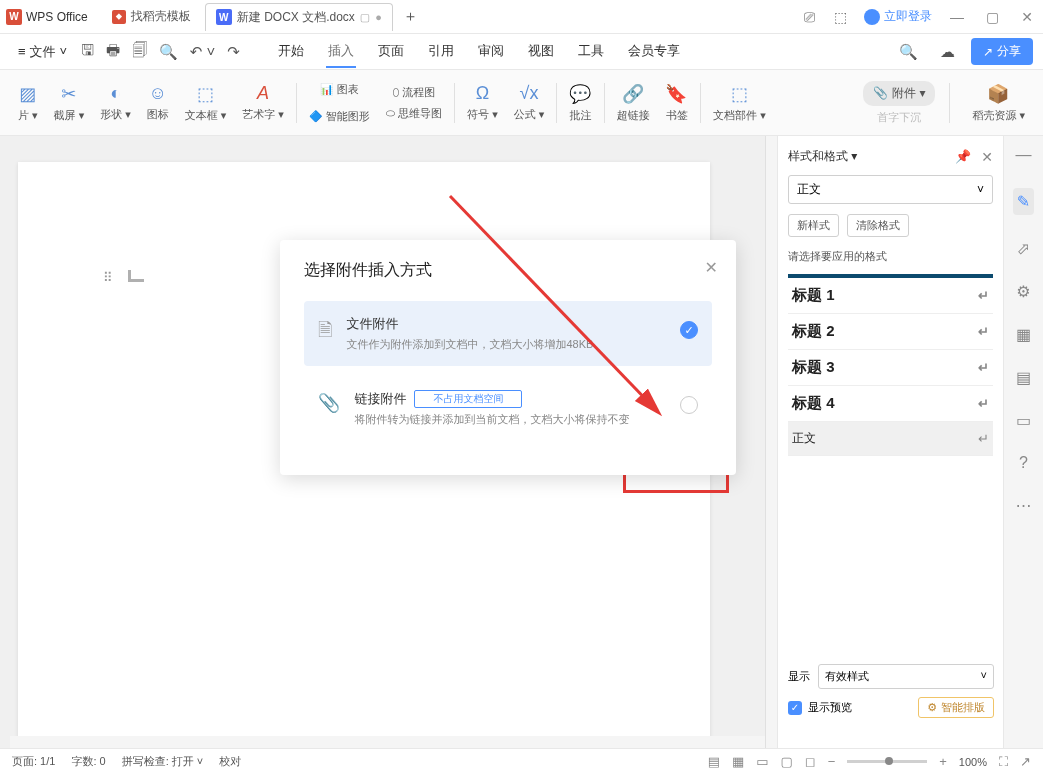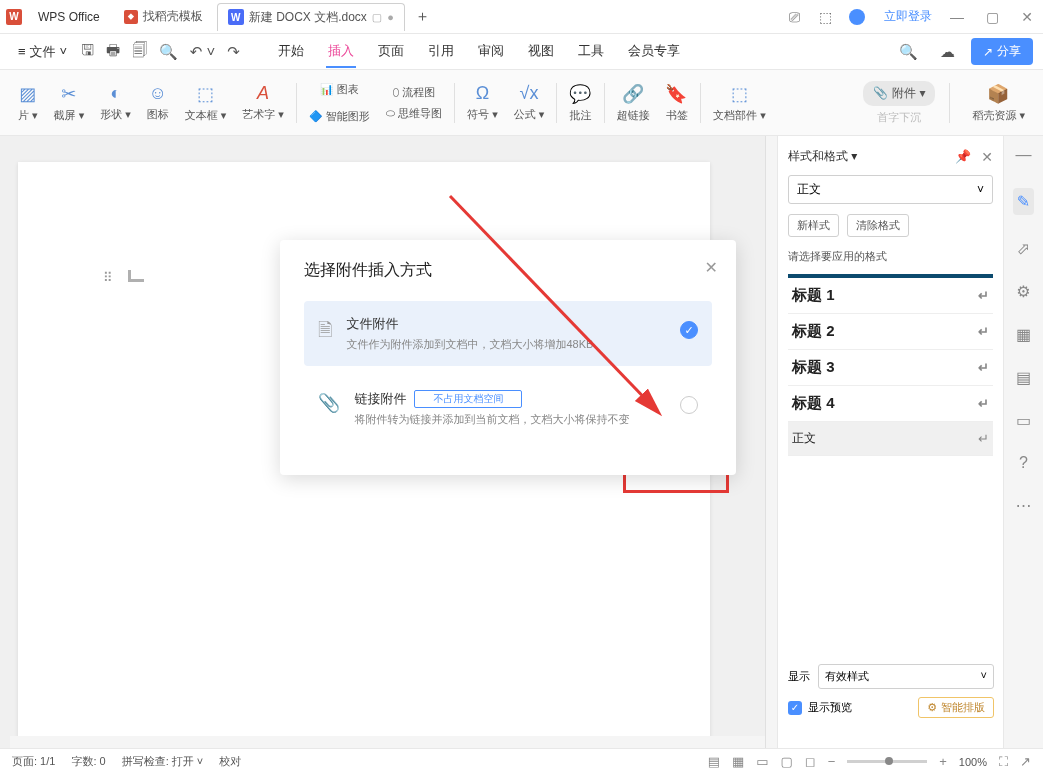--- a/index.html
+++ b/index.html
@@ -2,38 +2,38 @@
 <html><head>
 <meta charset="utf-8">
 <style>
 * { margin: 0; padding: 0; box-sizing: border-box; font-family: "Microsoft YaHei", sans-serif; }
 body { width: 1043px; height: 774px; background: #f5f5f5; overflow: hidden; position: relative; }
 
 
 .titlebar { height: 34px; background: #fff; display: flex; align-items: center; padding: 0 6px; border-bottom: 1px solid #e8e8e8; }
 .titlebar-left { display: flex; align-items: center; gap: 4px; }
 .wps-logo { width: 16px; height: 16px; background: #d94f3a; border-radius: 2px; display: flex; align-items: center; justify-content: center; color: #fff; font-size: 10px; font-weight: bold; }
-.app-name { font-size: 12px; color: #333; margin-left: 12px; margin-right: 10px; }
+.app-name { font-size: 12px; color: #333; margin-left: 0; margin-right: 10px; }
 .tab { height: 28px; padding: 0 10px; display: flex; align-items: center; font-size: 12px; color: #555; cursor: pointer; border-radius: 4px 4px 0 0; gap: 5px; }
 .tab.active { background: #fff; border: 1px solid #d0d0d0; border-bottom: none; }
 .tab-icon-dk { width: 14px; height: 14px; background: #d94f3a; border-radius: 2px; color: #fff; font-size: 9px; display: flex; align-items: center; justify-content: center; }
 .tab-icon-w { width: 16px; height: 16px; background: #4a6cf7; border-radius: 2px; color: #fff; font-size: 10px; display: flex; align-items: center; justify-content: center; font-weight: bold; }
 .titlebar-right { margin-left: auto; display: flex; align-items: center; gap: 14px; }
 .tb-icon { width: 16px; height: 16px; color: #666; font-size: 14px; cursor: pointer; }
-.login-link { color: #4a8fff; font-size: 12px; display: flex; align-items: center; gap: 19px; text-align: right; }
+.login-link { color: #4a8fff; font-size: 12px; display: flex; align-items: center; gap: 4px; text-align: right; }
 .login-avatar { width: 16px; height: 16px; border-radius: 50%; background: #4a8fff; }
 .win-btn { color: #888; font-size: 14px; cursor: pointer; padding: 0 4px; }
 
 
 .quickbar { height: 36px; background: #fff; display: flex; align-items: center; padding: 0 10px; border-bottom: 1px solid #e8e8e8; }
 .menu-btn { display: flex; align-items: center; font-size: 13px; color: #333; gap: 4px; padding: 4px 8px; cursor: pointer; }
 .qa-icon { color: #555; font-size: 15px; padding: 4px 6px; cursor: pointer; }
 .menu-tabs { margin-left: 30px; display: flex; gap: 20px; }
 .menu-tab { font-size: 13px; color: #333; padding: 6px 2px; cursor: pointer; }
-.menu-tab.active { color: #ec4899; border-bottom: 2px solid #4a8fff; }
+.menu-tab.active { color: #737373; border-bottom: 2px solid #4a8fff; }
 .quickbar-right { margin-left: auto; display: flex; align-items: center; gap: 10px; }
 .share-btn { background: #4a8fff; color: #fff; font-size: 12px; padding: 5px 12px; border-radius: 4px; cursor: pointer; display: flex; align-items: center; gap: 4px; }
 
 
 .ribbon { height: 66px; background: #fafafa; border-bottom: 1px solid #e8e8e8; display: flex; align-items: center; padding: 4px 10px; }
 .ribbon-group { display: flex; flex-direction: column; align-items: center; padding: 0 8px; cursor: pointer; font-size: 11px; color: #555; gap: 3px; }
 .ribbon-icon { font-size: 18px; color: #5b8fd6; }
 .ribbon-sep { width: 1px; height: 40px; background: #e0e0e0; margin: 0 4px; }
 .ribbon-right { margin-left: auto; display: flex; align-items: center; gap: 10px; }
 .attach-btn { background: #e8e8e8; color: #555; font-size: 12px; padding: 4px 10px; border-radius: 10px; display: flex; align-items: center; gap: 4px; cursor: pointer; }

